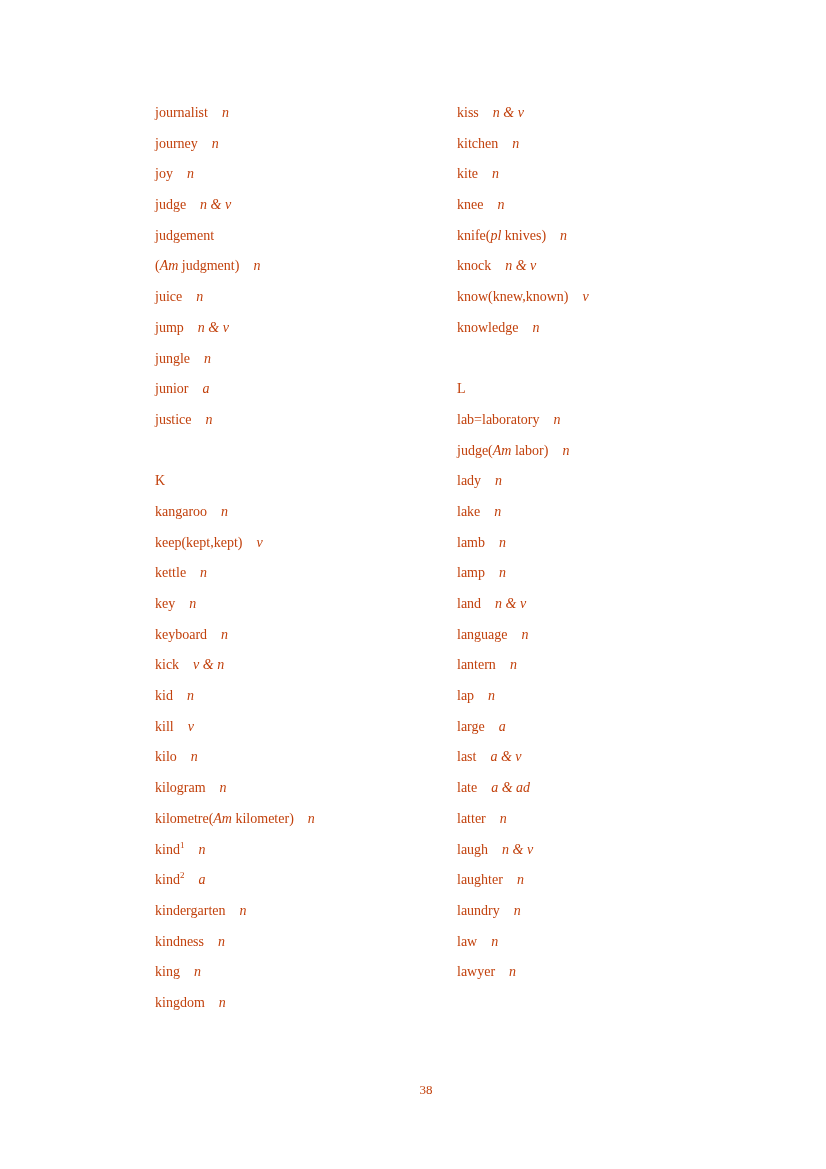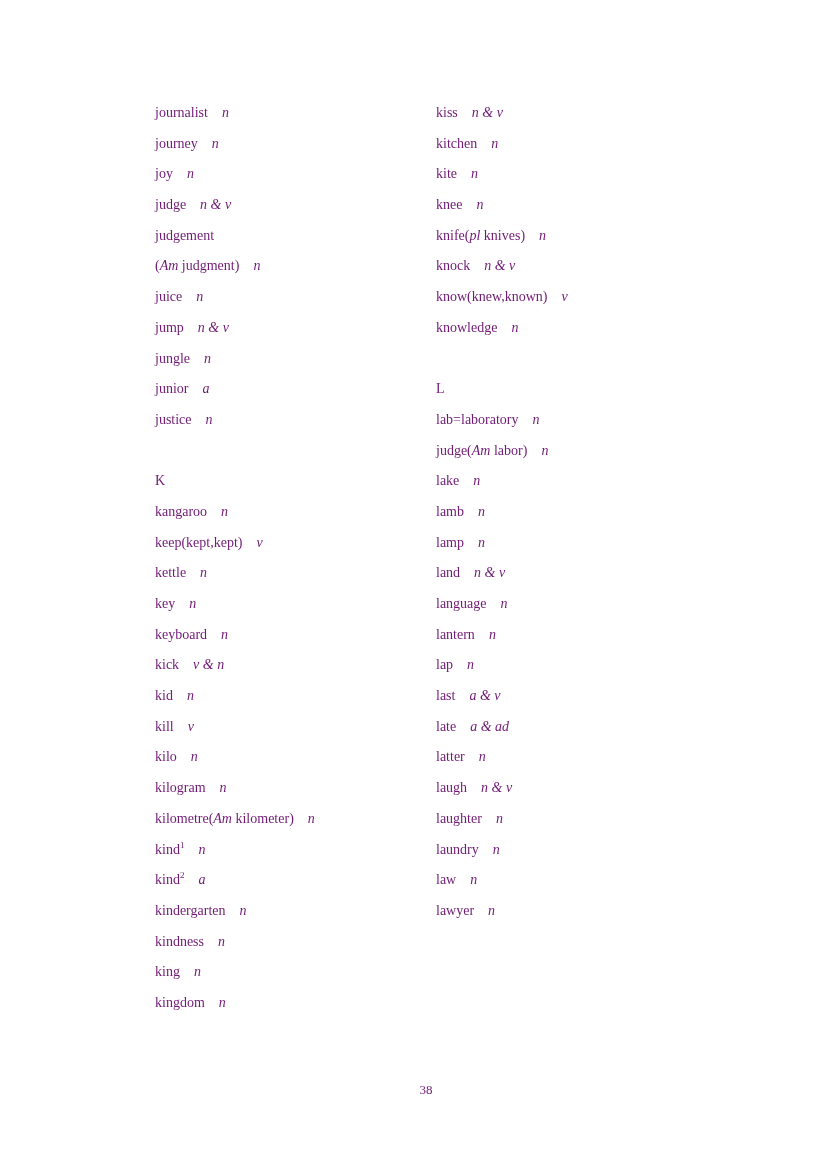--- a/index.html
+++ b/index.html
@@ -7,29 +7,29 @@
     padding: 0;
     background: #ffffff;
   }
   .page {
     position: relative;
     width: 826px;
     height: 1169px;
     background: #ffffff;
     overflow: hidden;
     font-family: "Liberation Serif", serif;
-    color: #701a75;
+    color: #c2410c;
   }
   .column {
     position: absolute;
     top: 98px;
     width: 300px;
   }
   .column-left  { left: 155px; }
-  .column-right { left: 436px; }
+  .column-right { left: 457px; }
   .entry-line {
     height: 30.7px;
     line-height: 30.7px;
     font-size: 14px;
     white-space: nowrap;
   }
   .it { font-style: italic; }
   .pos { margin-left: 14px; }
   sup {
     font-size: 9px;
@@ -88,27 +88,29 @@
       <div class="entry-line"><span class="word"><span>kite</span></span><span class="pos it">n</span></div>
       <div class="entry-line"><span class="word"><span>knee</span></span><span class="pos it">n</span></div>
       <div class="entry-line"><span class="word"><span>knife(</span><span class="it">pl</span><span> knives)</span></span><span class="pos it">n</span></div>
       <div class="entry-line"><span class="word"><span>knock</span></span><span class="pos it">n &amp; v</span></div>
       <div class="entry-line"><span class="word"><span>know(knew,known)</span></span><span class="pos it">v</span></div>
       <div class="entry-line"><span class="word"><span>knowledge</span></span><span class="pos it">n</span></div>
       <div class="entry-line">&nbsp;</div>
       <div class="entry-line"><span class="word"><span>L</span></span></div>
       <div class="entry-line"><span class="word"><span>lab=laboratory</span></span><span class="pos it">n</span></div>
       <div class="entry-line"><span class="word"><span>judge(</span><span class="it">Am</span><span> labor)</span></span><span class="pos it">n</span></div>
+      <div class="entry-line"><span class="word"><span>lady</span></span><span class="pos it">n</span></div>
       <div class="entry-line"><span class="word"><span>lake</span></span><span class="pos it">n</span></div>
       <div class="entry-line"><span class="word"><span>lamb</span></span><span class="pos it">n</span></div>
       <div class="entry-line"><span class="word"><span>lamp</span></span><span class="pos it">n</span></div>
       <div class="entry-line"><span class="word"><span>land</span></span><span class="pos it">n &amp; v</span></div>
       <div class="entry-line"><span class="word"><span>language</span></span><span class="pos it">n</span></div>
       <div class="entry-line"><span class="word"><span>lantern</span></span><span class="pos it">n</span></div>
       <div class="entry-line"><span class="word"><span>lap</span></span><span class="pos it">n</span></div>
+      <div class="entry-line"><span class="word"><span>large</span></span><span class="pos it">a</span></div>
       <div class="entry-line"><span class="word"><span>last</span></span><span class="pos it">a &amp; v</span></div>
       <div class="entry-line"><span class="word"><span>late</span></span><span class="pos it">a &amp; ad</span></div>
       <div class="entry-line"><span class="word"><span>latter</span></span><span class="pos it">n</span></div>
       <div class="entry-line"><span class="word"><span>laugh</span></span><span class="pos it">n &amp; v</span></div>
       <div class="entry-line"><span class="word"><span>laughter</span></span><span class="pos it">n</span></div>
       <div class="entry-line"><span class="word"><span>laundry</span></span><span class="pos it">n</span></div>
       <div class="entry-line"><span class="word"><span>law</span></span><span class="pos it">n</span></div>
       <div class="entry-line"><span class="word"><span>lawyer</span></span><span class="pos it">n</span></div>
     </div>
   <div class="page-number">38</div>

